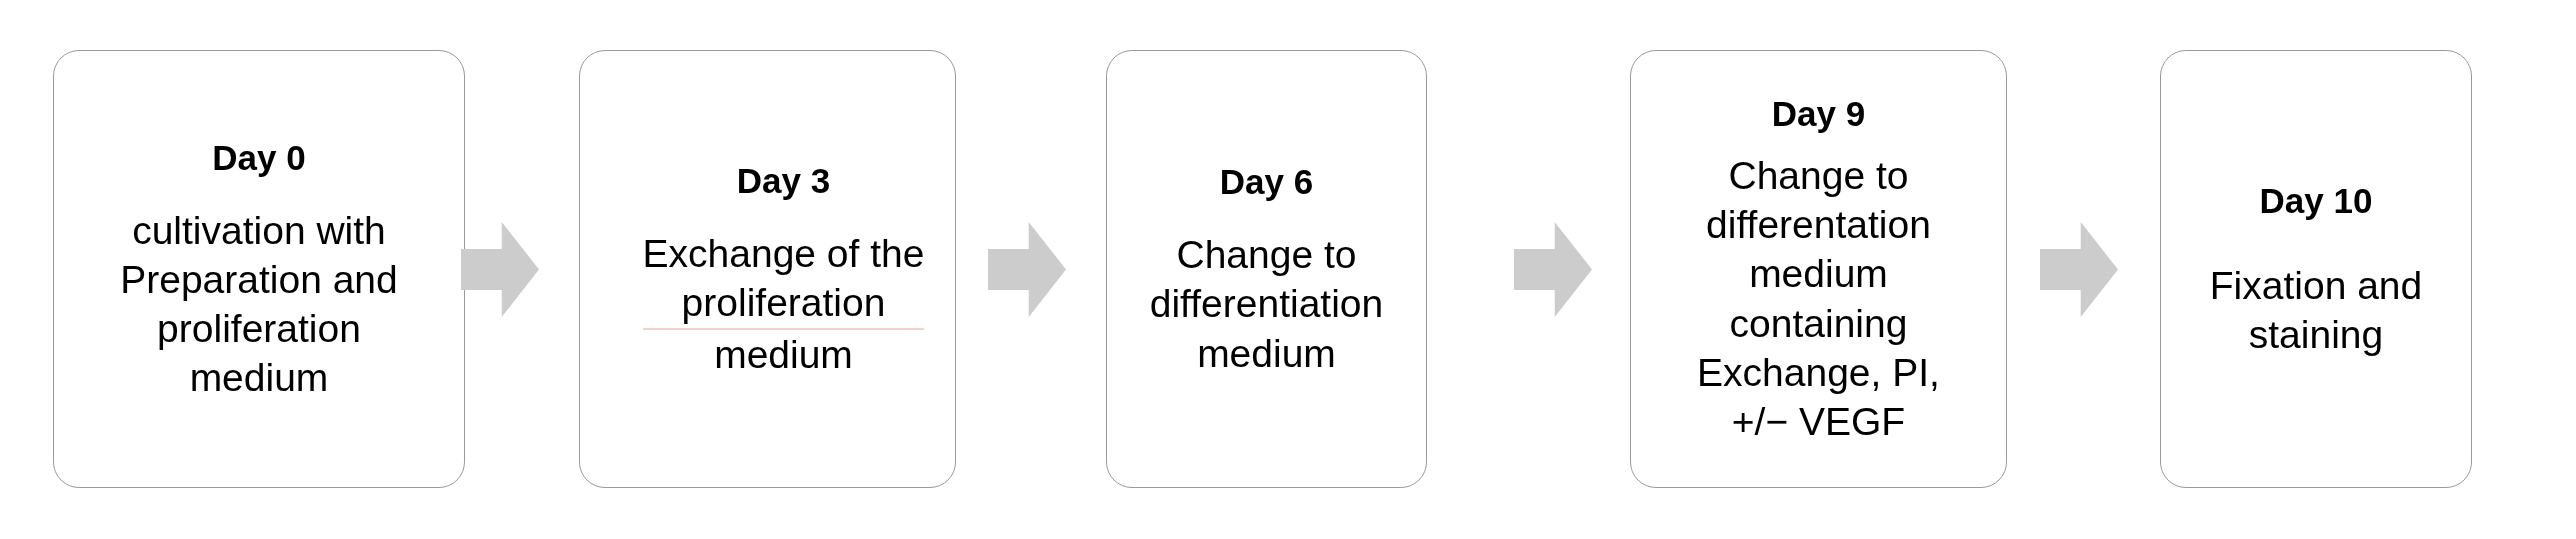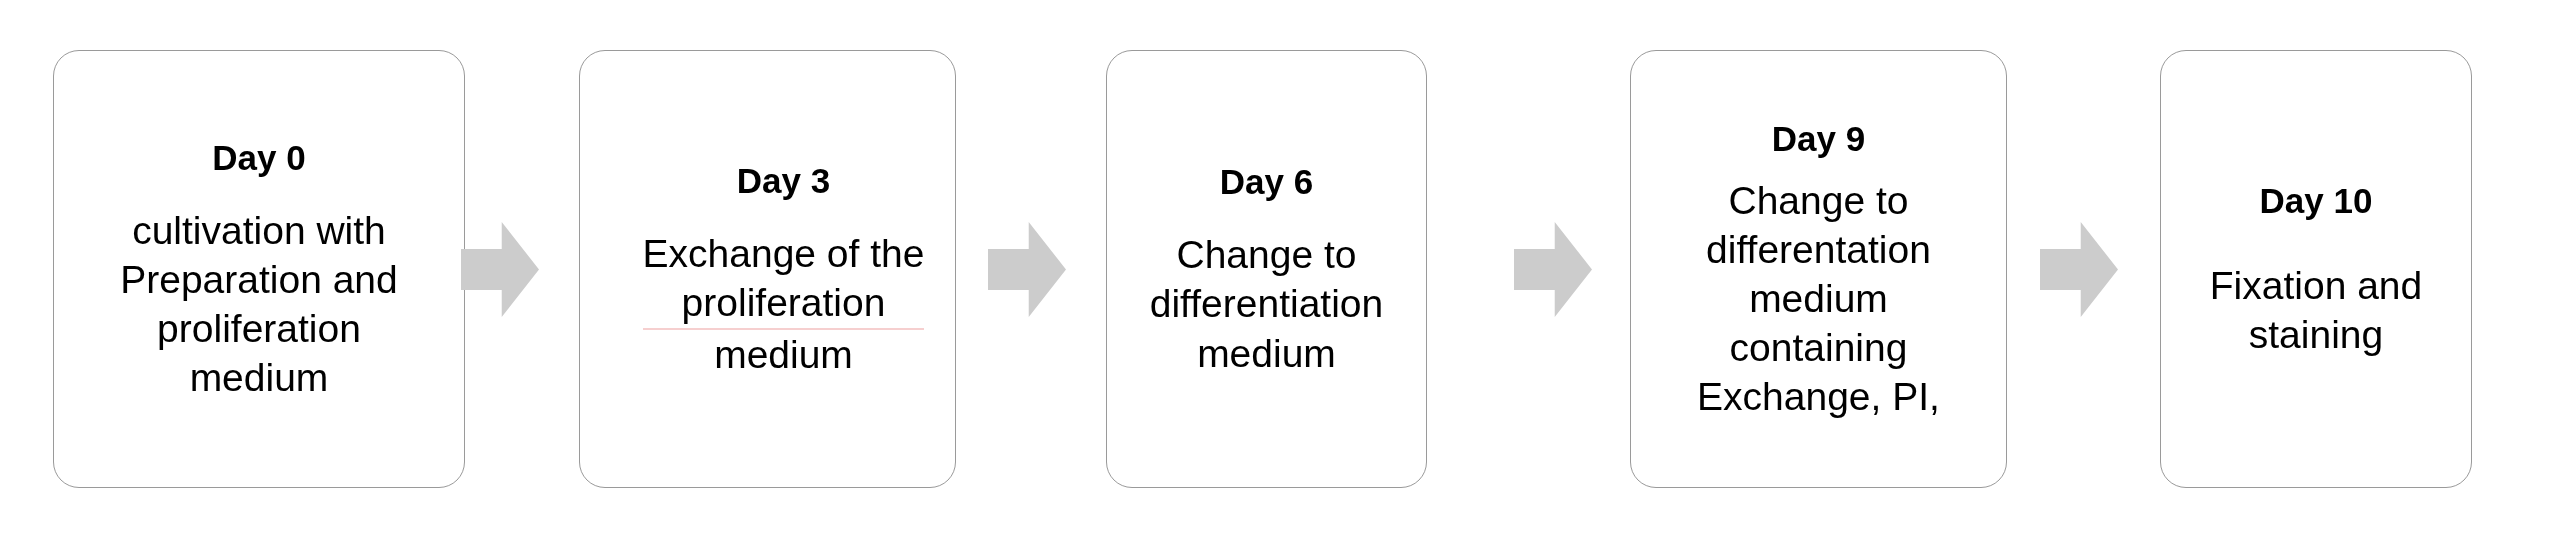--- a/index.html
+++ b/index.html
@@ -128,20 +128,21 @@
   </div>
 
   <div class="step-box dense" style="left:1630px; width:377px;">
     <div class="step-title">Day 9</div>
     <div class="step-body">
       <span class="ln">Change to</span>
       <span class="ln">differentation</span>
       <span class="ln">medium</span>
       <span class="ln">containing</span>
       <span class="ln">Exchange, PI,</span>
+      <span class="ln">+/− VEGF</span>
     </div>
   </div>
 
   <div class="arrow" style="left:2040px;">
     <svg viewBox="0 0 136 166" preserveAspectRatio="none" aria-hidden="true">
       <polygon points="0,47 71,47 71,0 136,83 71,166 71,119 0,119" fill="#CCCCCC"></polygon>
     </svg>
   </div>
 
   <div class="step-box" style="left:2160px; width:312px;gap:12px;">

